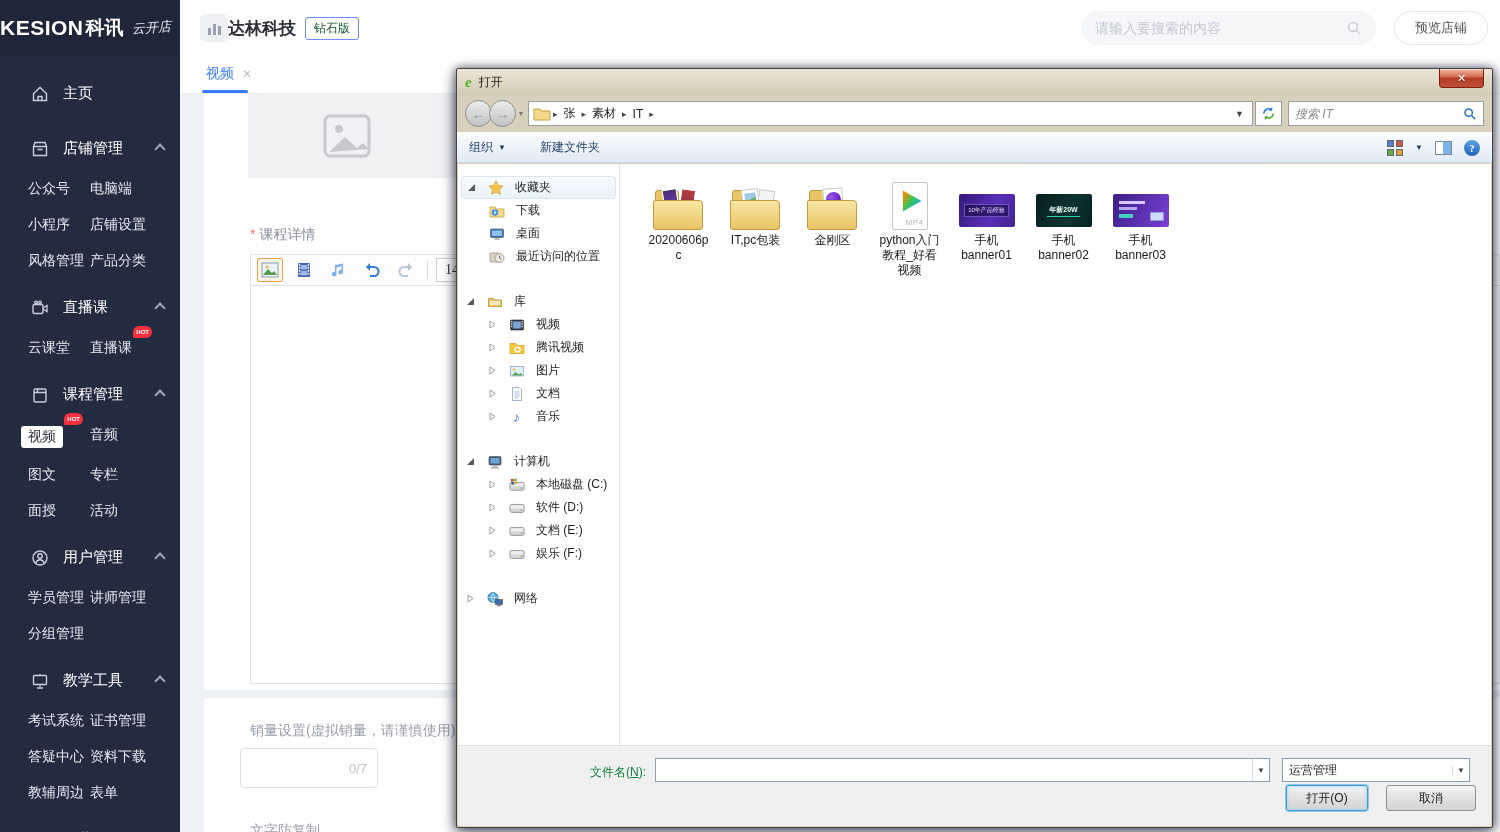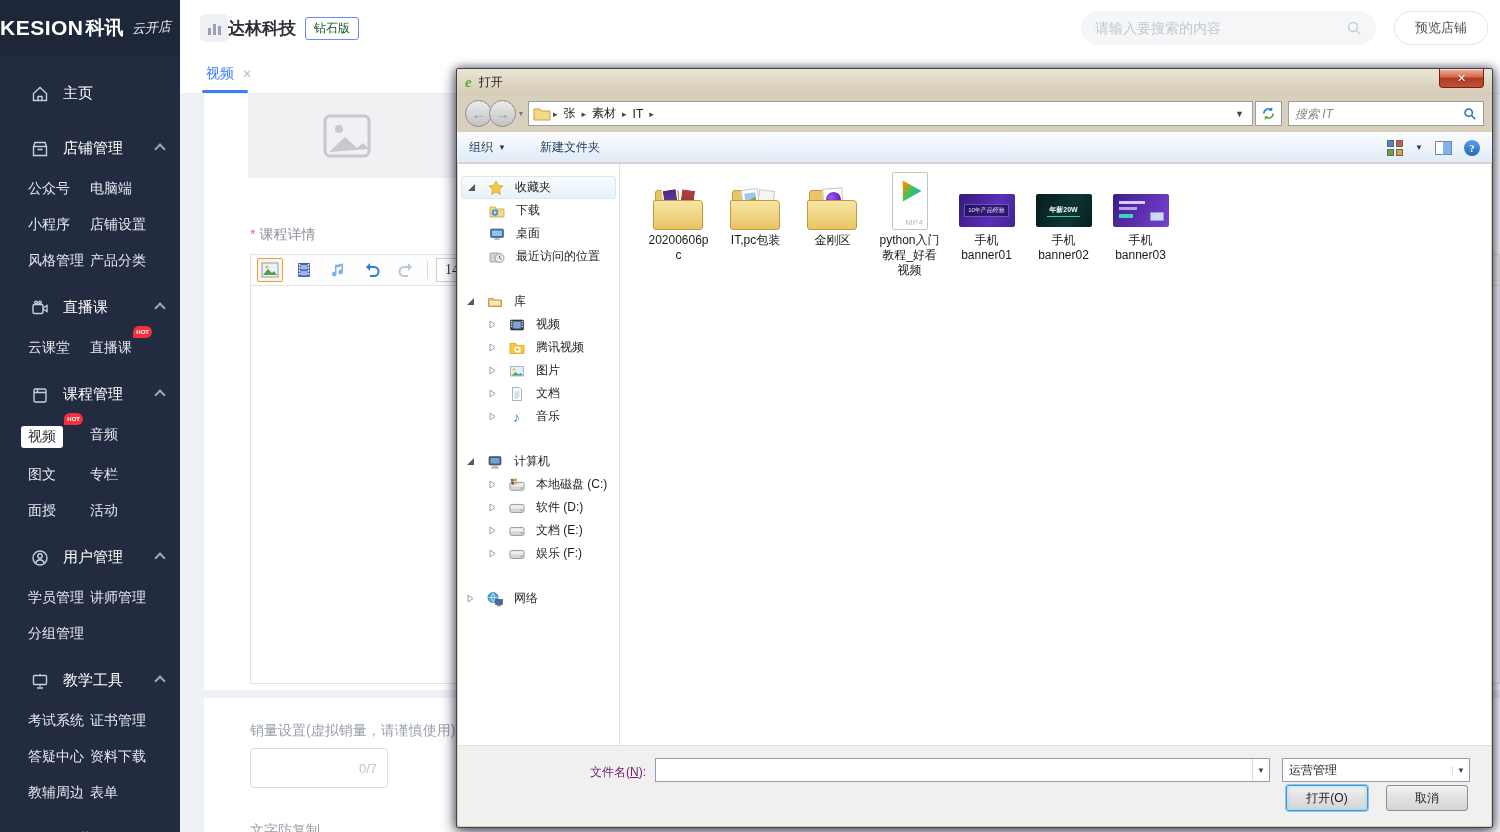--- a/index.html
+++ b/index.html
@@ -52,21 +52,21 @@
   .ed-toolbar { position:absolute; left:46px; top:160px; width:1250px; height:32px; border:1px solid #e3e3e3; background:#fdfdfd; display:flex; align-items:center; padding-left:6px; gap:8px; }
   .tbtn { width:26px; height:24px; display:flex; align-items:center; justify-content:center; border:1px solid transparent; border-radius:2px; cursor:pointer; }
   .tbtn.active { border-color:#e0a14c; background:#fdf4e3; }
   .tbtn svg { width:18px; height:16px; }
   .tb-sep { width:1px; height:18px; background:#dcdcdc; }
   .font-size-box { width:72px; height:24px; border:1px solid #cfcfcf; background:#fff; font-family:"Liberation Serif",serif; font-size:14px; color:#333; display:flex; align-items:center; padding-left:8px; cursor:pointer; }
   .ed-body { position:absolute; left:46px; top:192px; width:1250px; height:398px; border:1px solid #e3e3e3; border-top:none; background:#fff; }
 
   .card2 { position:absolute; left:204px; top:698px; width:1296px; height:160px; background:#fff; }
   .sales-label { position:absolute; left:46px; top:24px; font-size:14px; color:#9aa0ab; }
-  .sales-input { position:absolute; left:46px; top:50px; width:138px; height:40px; border:1px solid #dcdfe6; border-radius:4px; background:#fff; display:flex; align-items:center; justify-content:flex-end; padding-right:10px; }
+  .sales-input { position:absolute; left:36px; top:50px; width:138px; height:40px; border:1px solid #dcdfe6; border-radius:4px; background:#fff; display:flex; align-items:center; justify-content:flex-end; padding-right:10px; }
   .sales-counter { font-size:13px; color:#c0c4cc; }
   .copy-label { position:absolute; left:46px; top:124px; font-size:14px; color:#9aa0ab; }
 
   
   .dialog { position:absolute; left:456px; top:68px; width:1037px; height:760px; background:#d8cfbc; border:1px solid #45433c; border-radius:2px; box-shadow:0 5px 16px rgba(5,10,35,.55), 2px 0 8px rgba(5,10,35,.3), -2px 0 8px rgba(5,10,35,.3); z-index:10; }
   .titlebar { height:26px; background:linear-gradient(#ece5d6,#d4cab4); border-radius:2px 2px 0 0; position:relative; display:flex; align-items:center; padding-left:8px; }
   .ie-ic { font-size:15px; font-weight:bold; font-style:italic; color:#56b22e; font-family:"Liberation Serif",serif; }
   .dlg-title { font-size:12px; color:#1e1e1e; margin-left:7px; }
   .close-btn { position:absolute; right:8px; top:0; width:45px; height:19px; background:linear-gradient(#f0b3a2,#d4674c 45%,#b03c22 50%,#c1503a); border:1px solid #7c1f0e; border-top:none; border-radius:0 0 4px 4px; color:#fff; display:flex; align-items:center; justify-content:center; cursor:pointer; box-shadow:inset 0 1px 0 rgba(255,255,255,.5); }
   .close-btn::after { content:"✕"; font-size:11px; font-weight:bold; text-shadow:0 1px 1px rgba(0,0,0,.4); }
@@ -127,49 +127,49 @@
   .peek { position:absolute; z-index:1; }
   .pk-purple { left:10px; top:1px; width:15px; height:20px; background:linear-gradient(#4b2a78,#6b3fb0); border:1px solid #fff; transform:rotate(-9deg); }
   .pk-red { left:27px; top:1px; width:15px; height:20px; background:linear-gradient(#b4413e,#8e2f3c); border:1px solid #fff; transform:rotate(8deg); }
   .pk-white { left:12px; top:1px; width:17px; height:20px; background:#fff; border:1px solid #ccc; transform:rotate(-7deg); }
   .pk-white .inner { position:absolute; left:2px; top:3px; width:11px; height:11px; background:linear-gradient(160deg,#9ec7e8 55%,#6fae62 55%); }
   .pk-white2 { left:28px; top:2px; width:16px; height:19px; background:#f4f4f4; border:1px solid #ccc; transform:rotate(7deg); }
   .pk-disc { left:16px; top:0px; width:20px; height:22px; background:#fff; border:1px solid #ccc; transform:rotate(-4deg); }
   .pk-disc .circ { position:absolute; left:2px; top:3px; width:15px; height:15px; border-radius:50%; background:radial-gradient(circle at 35% 35%,#9a5cf0,#6a21c8 60%,#e8418c); }
 
   
-  .icon-mp4 { width:36px; height:58px; background:#fff; border:1px solid #c5c5c5; border-radius:2px; position:relative; }
+  .icon-mp4 { width:36px; height:48px; background:#fff; border:1px solid #c5c5c5; border-radius:2px; position:relative; }
   .icon-mp4 .play { position:absolute; left:6px; top:6px; width:24px; height:24px; background:linear-gradient(125deg,#ff8a00 20%,#35c75a 50%,#2aa7e8 80%); clip-path:polygon(18% 6%,96% 50%,18% 94%); }
   .icon-mp4 .mp4tag { position:absolute; right:3px; bottom:2px; font-size:8px; color:#b5b5b5; letter-spacing:.5px; }
 
   
   .icon-banner { width:56px; height:33px; border-radius:2px; position:relative; display:flex; align-items:center; justify-content:center; margin-bottom:3px; }
   .bn1 { background:linear-gradient(115deg,#35197a,#5a2fb8 60%,#42238f); }
   .bn1 .btxt { font-size:6px; color:#e8e4ff; background:rgba(20,8,60,.55); border:1px solid rgba(160,150,255,.5); padding:1px 3px; white-space:nowrap; }
   .bn2 { background:linear-gradient(115deg,#071d1c,#0d3434 60%,#08201f); }
   .bn2 .btxt { font-size:7px; font-weight:bold; color:#eafffa; border-bottom:1px solid #2ad0a8; padding:0 2px 1px; white-space:nowrap; }
   .bn3 { background:linear-gradient(115deg,#3c1f86,#7a3fd4); }
   .bn3 .line1 { position:absolute; left:6px; top:7px; width:26px; height:3px; background:#d7c8ff; }
   .bn3 .line2 { position:absolute; left:6px; top:13px; width:18px; height:3px; background:#b9a4f2; }
   .bn3 .line3 { position:absolute; left:6px; top:20px; width:14px; height:4px; background:#3fd0c0; }
   .bn3 .laptop { position:absolute; right:5px; bottom:6px; width:14px; height:9px; background:#cfd9ff; border:1px solid #8f9fd8; border-radius:1px; }
 
   
   .dlg-footer { position:absolute; left:1px; right:1px; bottom:1px; height:81px; background:#f0f0f0; border-top:1px solid #dfdfdf; border-radius:0 0 2px 2px; }
-  .fn-label { position:absolute; left:132px; top:18px; font-size:12px; color:#701a75; }
+  .fn-label { position:absolute; left:132px; top:18px; font-size:12px; color:#15803d; }
   .fn-label .key { text-decoration:underline; }
   .fn-combo { position:absolute; left:197px; top:12px; width:615px; height:24px; background:#fff; border:1px solid #8c9eb0; display:flex; }
   .fn-combo input { flex:1; border:none; outline:none; font-size:12px; padding:0 6px; }
   .combo-arr { width:17px; display:flex; align-items:center; justify-content:center; border-left:1px solid #d5dce4; color:#444; font-size:8px; cursor:pointer; }
   .combo-arr::after { content:"▼"; }
   .ft-select { position:absolute; left:824px; top:12px; width:188px; height:24px; background:#fff; border:1px solid #8c9eb0; display:flex; align-items:center; font-size:12px; color:#1e1e1e; cursor:pointer; }
   .ft-select .val { flex:1; padding-left:6px; }
   .dlg-btn { position:absolute; top:39px; height:26px; background:linear-gradient(#f5f5f5,#e2e2e2 45%,#d5d5d5); border:1px solid #8e8e8e; border-radius:3px; font-size:12px; color:#1e1e1e; display:flex; align-items:center; justify-content:center; cursor:pointer; }
   .btn-open { left:828px; width:82px; border-color:#3c9bd5; box-shadow:0 0 0 1px #8dc6ea, inset 0 0 4px #9fd4f2; }
-  .btn-cancel { left:928px; width:82px; }
+  .btn-cancel { left:928px; width:90px; }
 
   
   svg { display:block; }
 </style>
 </head>
 <body>
 
 <aside class="sidebar">
   <div class="logo">
     <span class="logo-main">KESION</span>

